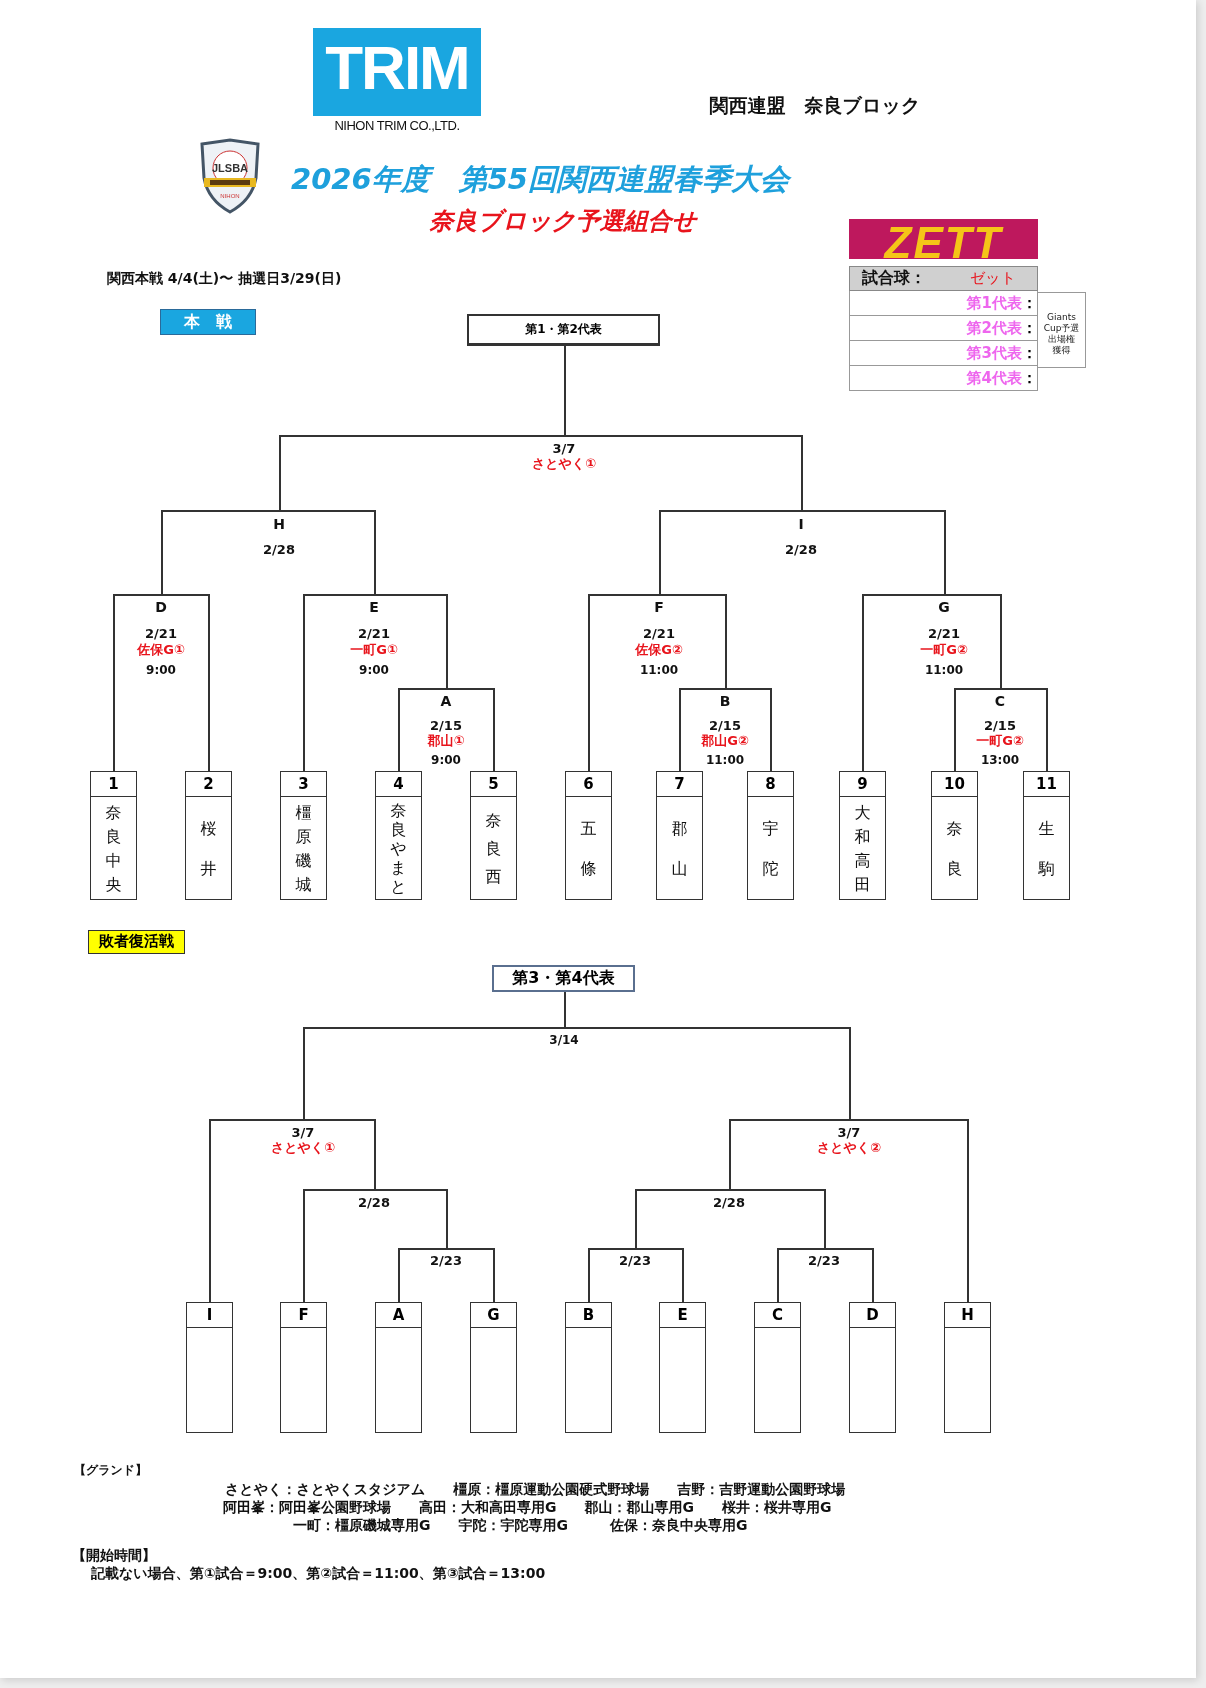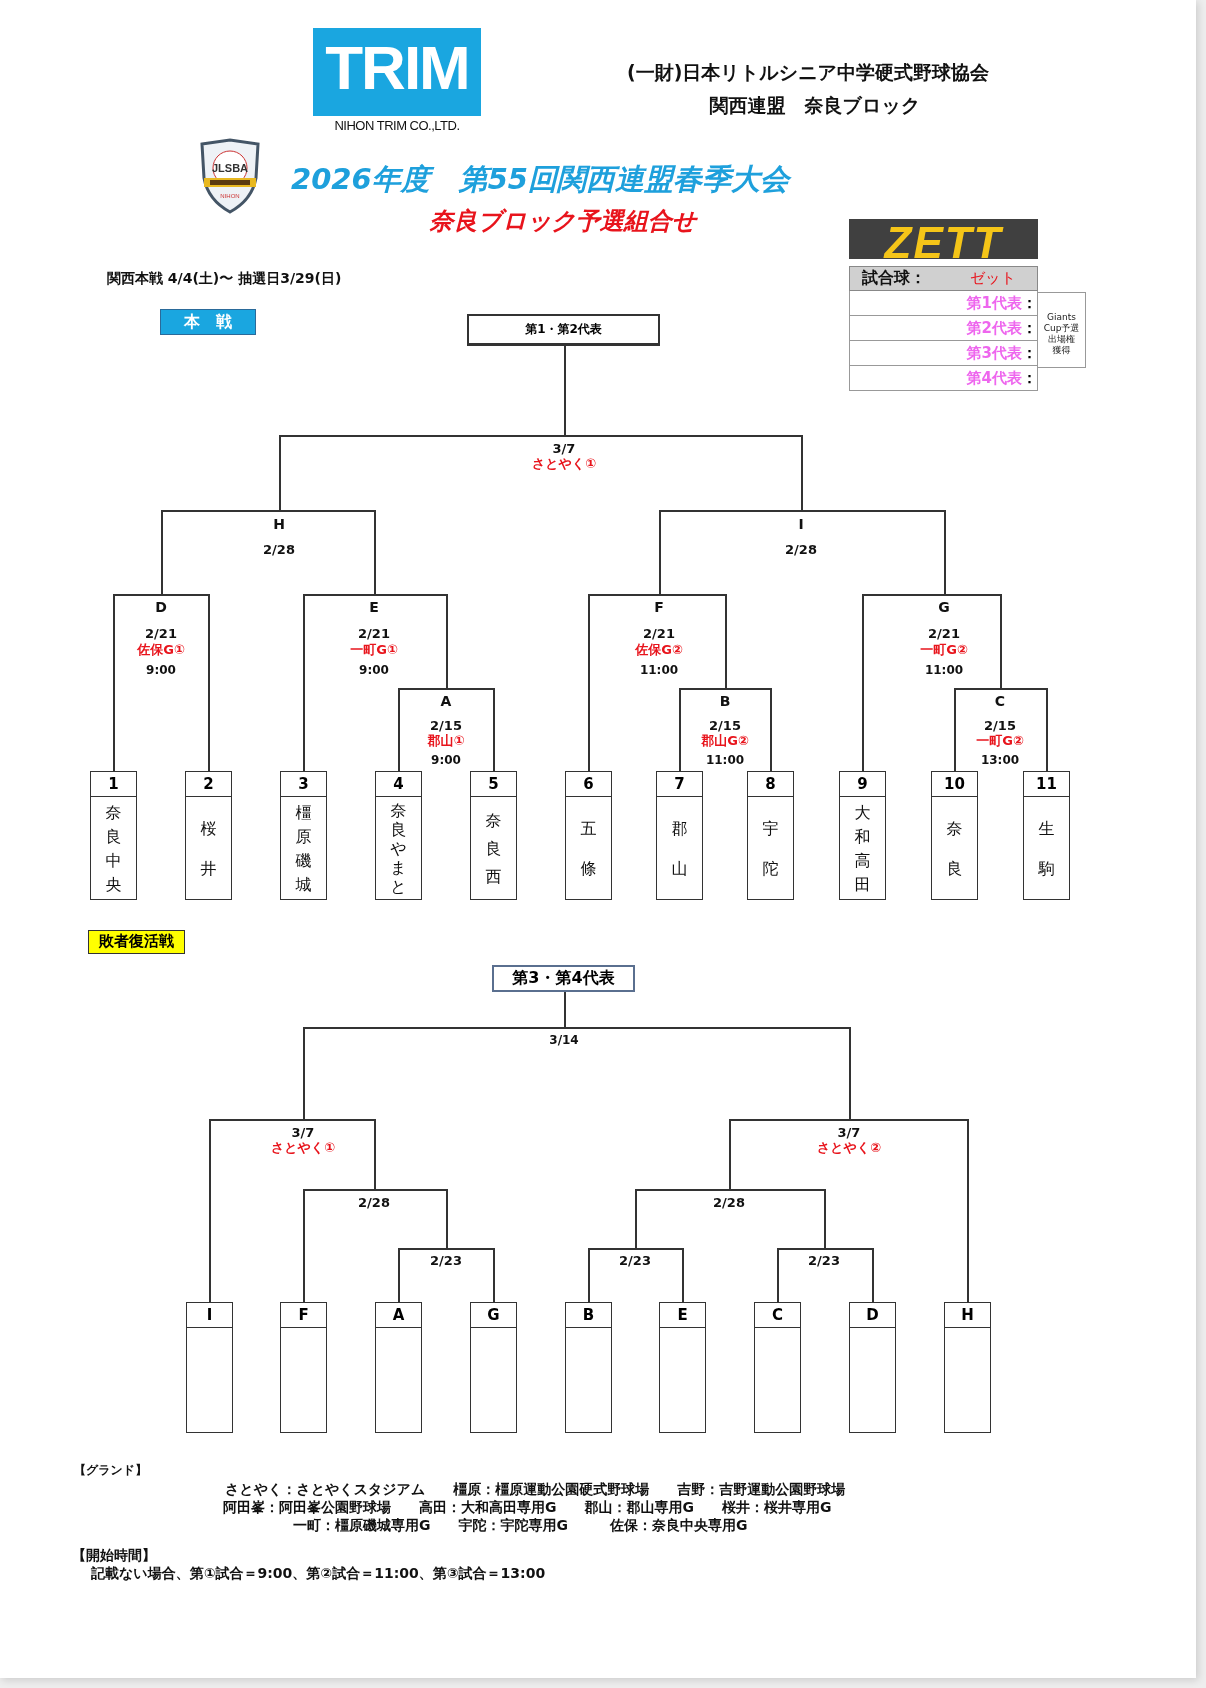--- a/index.html
+++ b/index.html
@@ -10,35 +10,34 @@
   .abs { position:absolute; }
   .txt { position:absolute; white-space:nowrap; font-weight:bold; color:#111; }
   .ctr { transform:translateX(-50%); text-align:center; }
   .red { color:#e8141c; }
   .line { position:absolute; background:#333; }
   .team { position:absolute; width:47px; border:1.5px solid #333; background:#fff; box-sizing:border-box; }
   .team .num { height:24px; border-bottom:1.5px solid #333; text-align:center; font-weight:bold; font-size:15px; line-height:24px; }
   .team .name { display:flex; flex-direction:column; justify-content:center; align-items:center; font-size:16px; line-height:24px; color:#111; }
   .trim { position:absolute; left:313px; top:28px; width:168px; height:88px; background:#1aa6e0; }
   .trim-text { position:absolute; left:0; right:0; top:4px; text-align:center; color:#fff; font-weight:bold; font-size:62px; letter-spacing:-2px; font-family:"Liberation Sans", sans-serif; }
-  .zett { position:absolute; left:849px; top:219px; width:189px; height:40px; background:#404040; }
+  .zett { position:absolute; left:849px; top:219px; width:189px; height:40px; background:#be185d; }
   .zett-text { position:absolute; left:0; right:0; top:0; text-align:center; color:#f5c518; font-weight:bold; font-style:italic; font-size:44px; line-height:47px; letter-spacing:2px; font-family:"Liberation Sans", sans-serif; }
   .reprow { height:25px; border:1px solid #999; border-top:none; box-sizing:border-box; font-weight:bold; font-size:15px; line-height:24px; padding-left:12px; }
 </style>
 </head>
 <body>
 
 <div class="page">
 
   <div class="trim">
     <div class="trim-text">TRIM</div>
   </div>
   <div class="txt" style="left:313px; top:118px; width:168px; text-align:center; font-weight:normal; font-size:13px; font-family:'Liberation Sans',sans-serif; letter-spacing:-0.5px;">NIHON TRIM CO.,LTD.</div>
 
-  <div class="txt ctr" style="left:808px; top:60px; font-size:19px;">(一財)日本リトルシニア中学硬式野球協会</div>
   <div class="txt ctr" style="left:815px; top:93px; font-size:19px;">関西連盟　奈良ブロック</div>
 
   <svg class="abs" style="left:196px; top:138px;" width="68" height="76" viewBox="0 0 68 76">
     <path d="M6 6 L34 2 L62 6 L60 40 Q56 62 34 74 Q12 62 8 40 Z" fill="#eef2f6" stroke="#445566" stroke-width="3"></path>
     <circle cx="34" cy="30" r="17" fill="#fff" stroke="#c33" stroke-width="1"></circle>
     <text x="34" y="34" text-anchor="middle" font-size="11" font-weight="bold" fill="#333" font-family="Liberation Sans, sans-serif">JLSBA</text>
     <rect x="8" y="40" width="52" height="9" fill="#e8b820"></rect>
     <rect x="14" y="42" width="40" height="5" fill="#5a3a10"></rect>
     <text x="34" y="60" text-anchor="middle" font-size="6" fill="#c33" font-family="Liberation Sans, sans-serif">NIHON</text>
   </svg>

